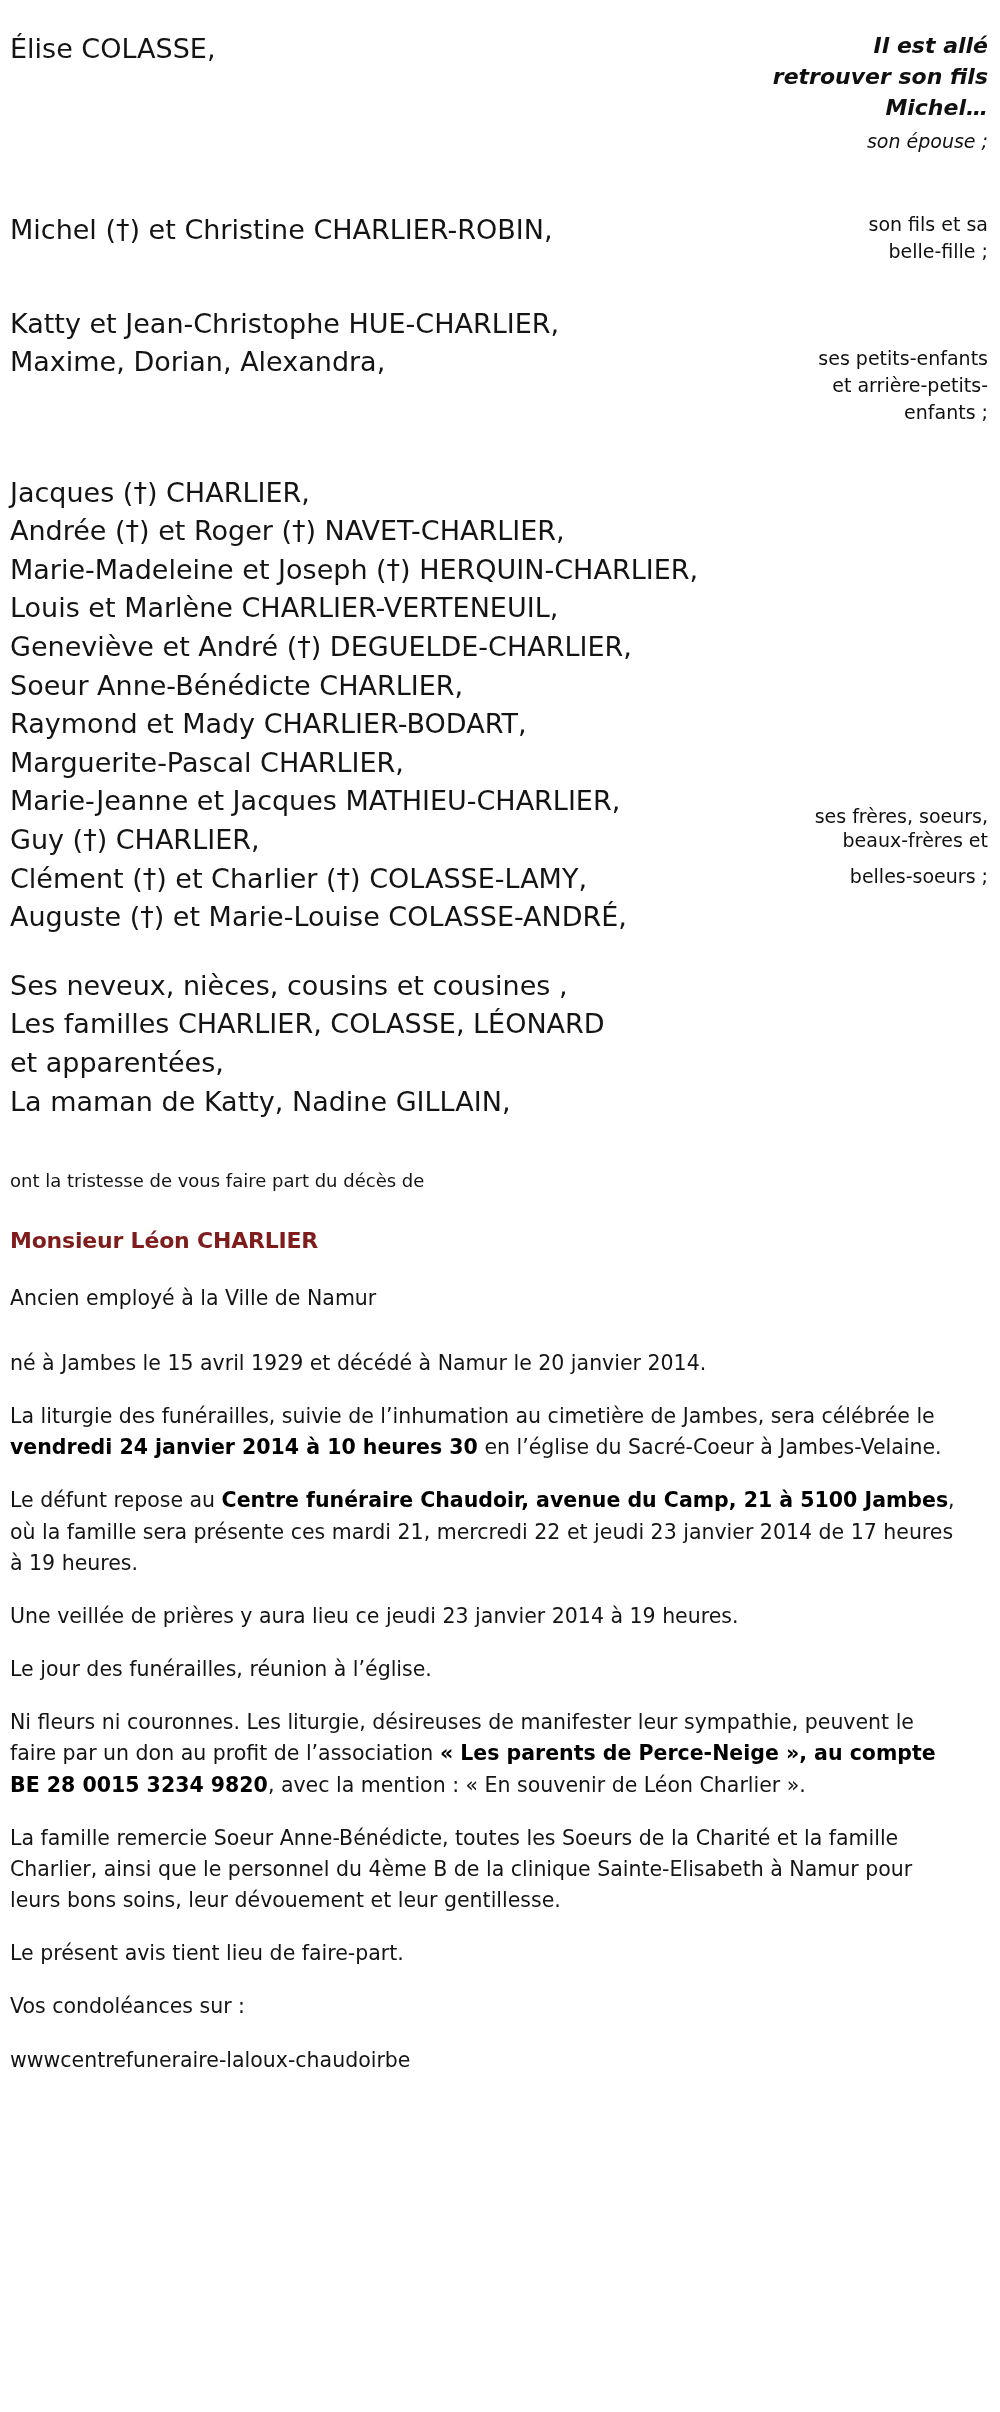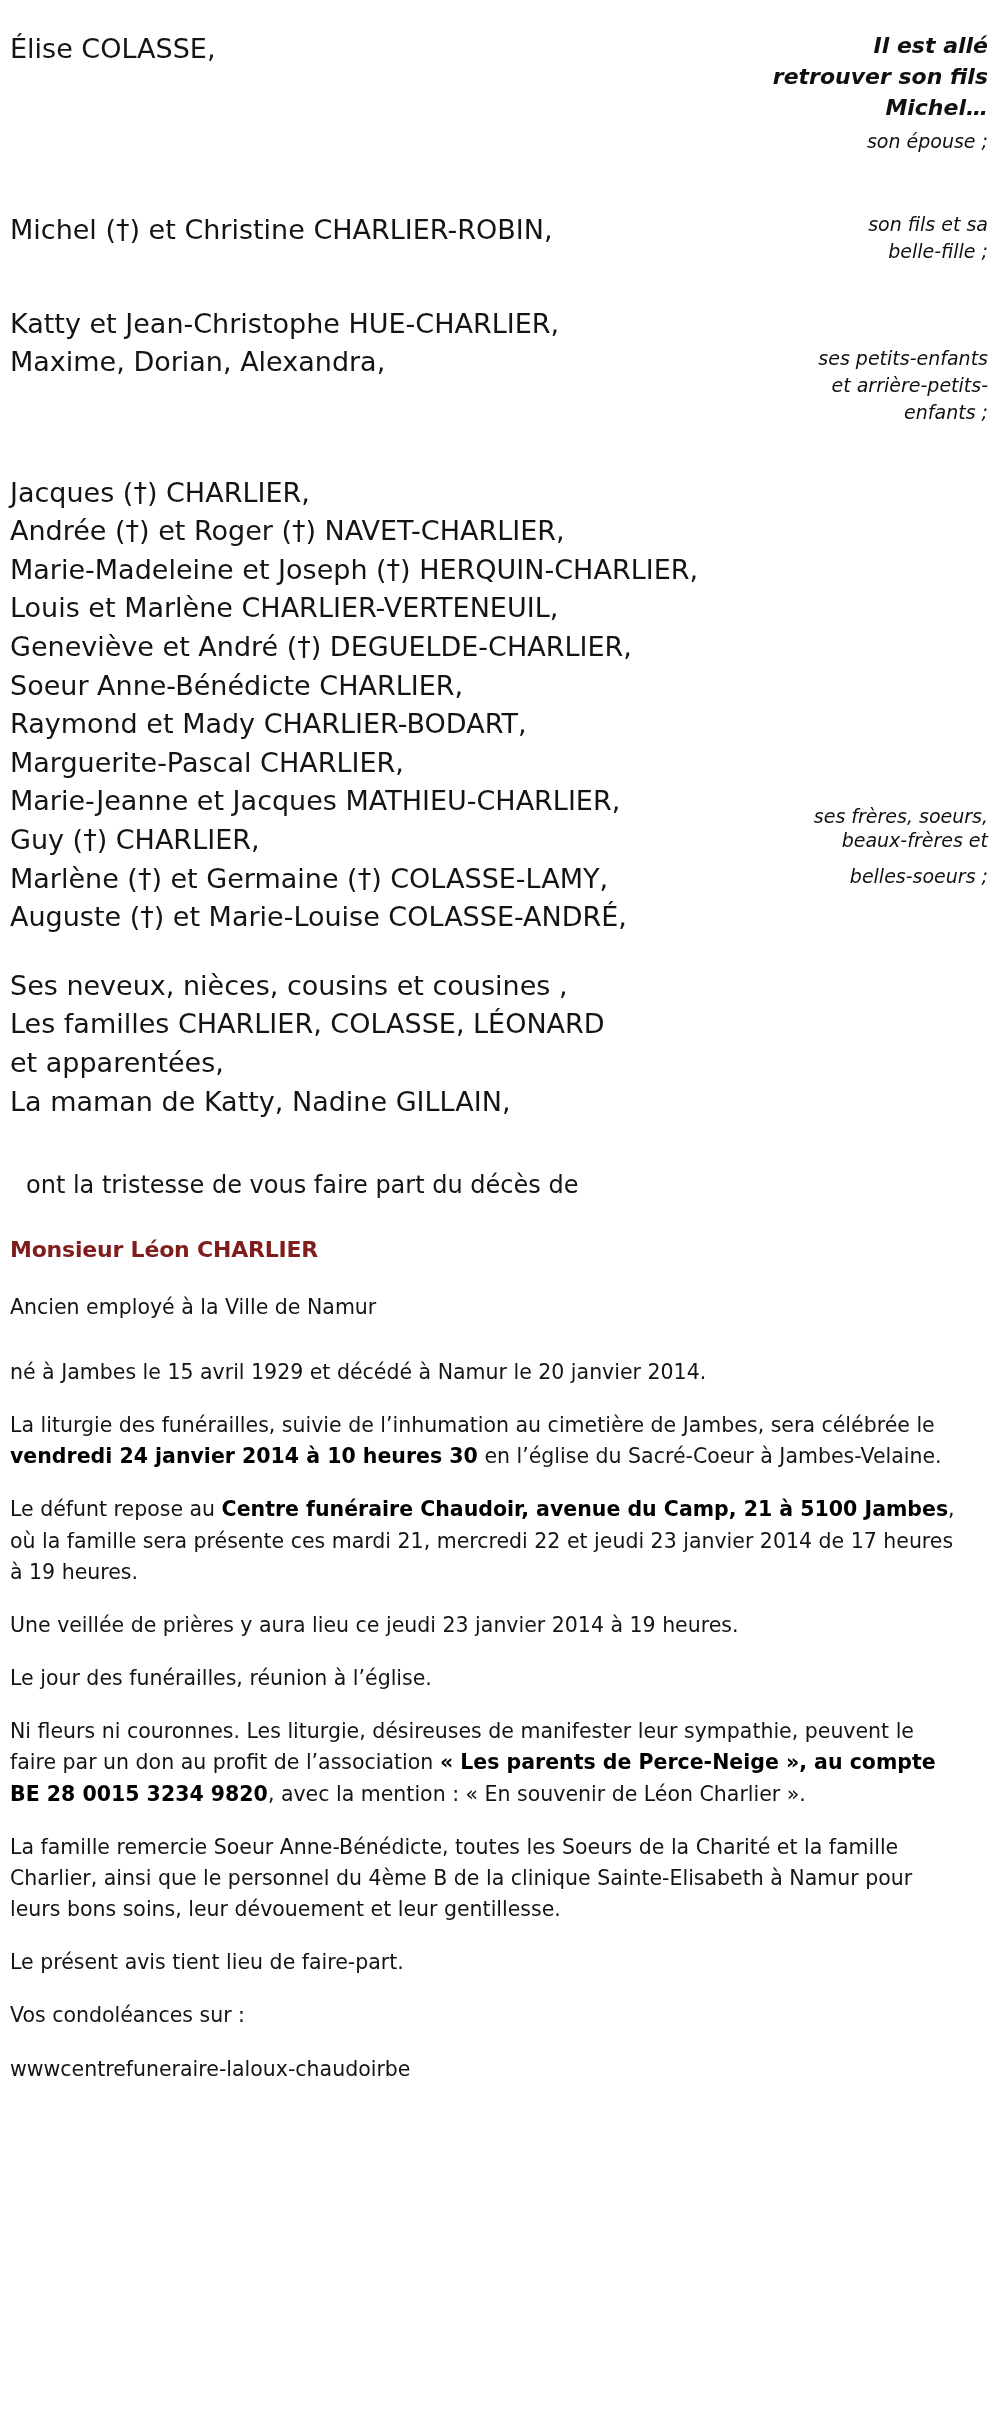--- a/index.html
+++ b/index.html
@@ -36,21 +36,20 @@
     box-sizing: border-box;
   }
   .fam-left {
     flex: 0 0 auto;
     max-width: 660px;
     text-align: left;
   }
   .fam-right {
     flex: 0 0 300px;
     text-align: right;
-    font-style: italic;
     font-size: 19px;
     line-height: 1.42;
     color: #101010;
     padding-right: 2px;
   }
   .fam-right.epitaph {
     font-weight: bold;
     font-style: italic;
     font-size: 22px;
     line-height: 1.42;
@@ -61,22 +60,22 @@
     white-space: nowrap;
     color: #141414;
   }
   .sp-a { height: 56px; }
   .sp-b { height: 40px; }
   .sp-c { height: 48px; }
   .sp-d { height: 30px; }
 
   
   .announce {
-    margin: 0 0 0 26px;
-    font-size: 24px;
+    margin: 0 0 0 10px;
+    font-size: 18px;
     line-height: 1.5;
     color: #141414;
   }
   .deceased-name {
     margin: 34px 0 0 10px;
     font-size: 22px;
     font-weight: bold;
     letter-spacing: -0.2px;
     color: #7f1d1d;
   }
@@ -156,21 +155,21 @@
         <div class="name-line">Jacques (†) CHARLIER,</div>
         <div class="name-line">Andrée (†) et Roger (†) NAVET-CHARLIER,</div>
         <div class="name-line">Marie-Madeleine et Joseph (†) HERQUIN-CHARLIER,</div>
         <div class="name-line">Louis et Marlène CHARLIER-VERTENEUIL,</div>
         <div class="name-line">Geneviève et André (†) DEGUELDE-CHARLIER,</div>
         <div class="name-line">Soeur Anne-Bénédicte CHARLIER,</div>
         <div class="name-line">Raymond et Mady CHARLIER-BODART,</div>
         <div class="name-line">Marguerite-Pascal CHARLIER,</div>
         <div class="name-line">Marie-Jeanne et Jacques MATHIEU-CHARLIER,</div>
         <div class="name-line">Guy (†) CHARLIER,</div>
-        <div class="name-line">Marlène (†) et Germaine (†) COLASSE-LAMY,</div>
+        <div class="name-line">Clément (†) et Charlier (†) COLASSE-LAMY,</div>
         <div class="name-line">Auguste (†) et Marie-Louise COLASSE-ANDRÉ,</div>
       </div>
       <div class="fam-right" style="padding-top:330px;line-height:1.28">
         <div>ses frères, soeurs,</div>
         <div>beaux-frères et</div>
         <div style="margin-top:12px">belles-soeurs ;</div>
       </div>
     </div>
 
     <div style="height:30px"></div>

